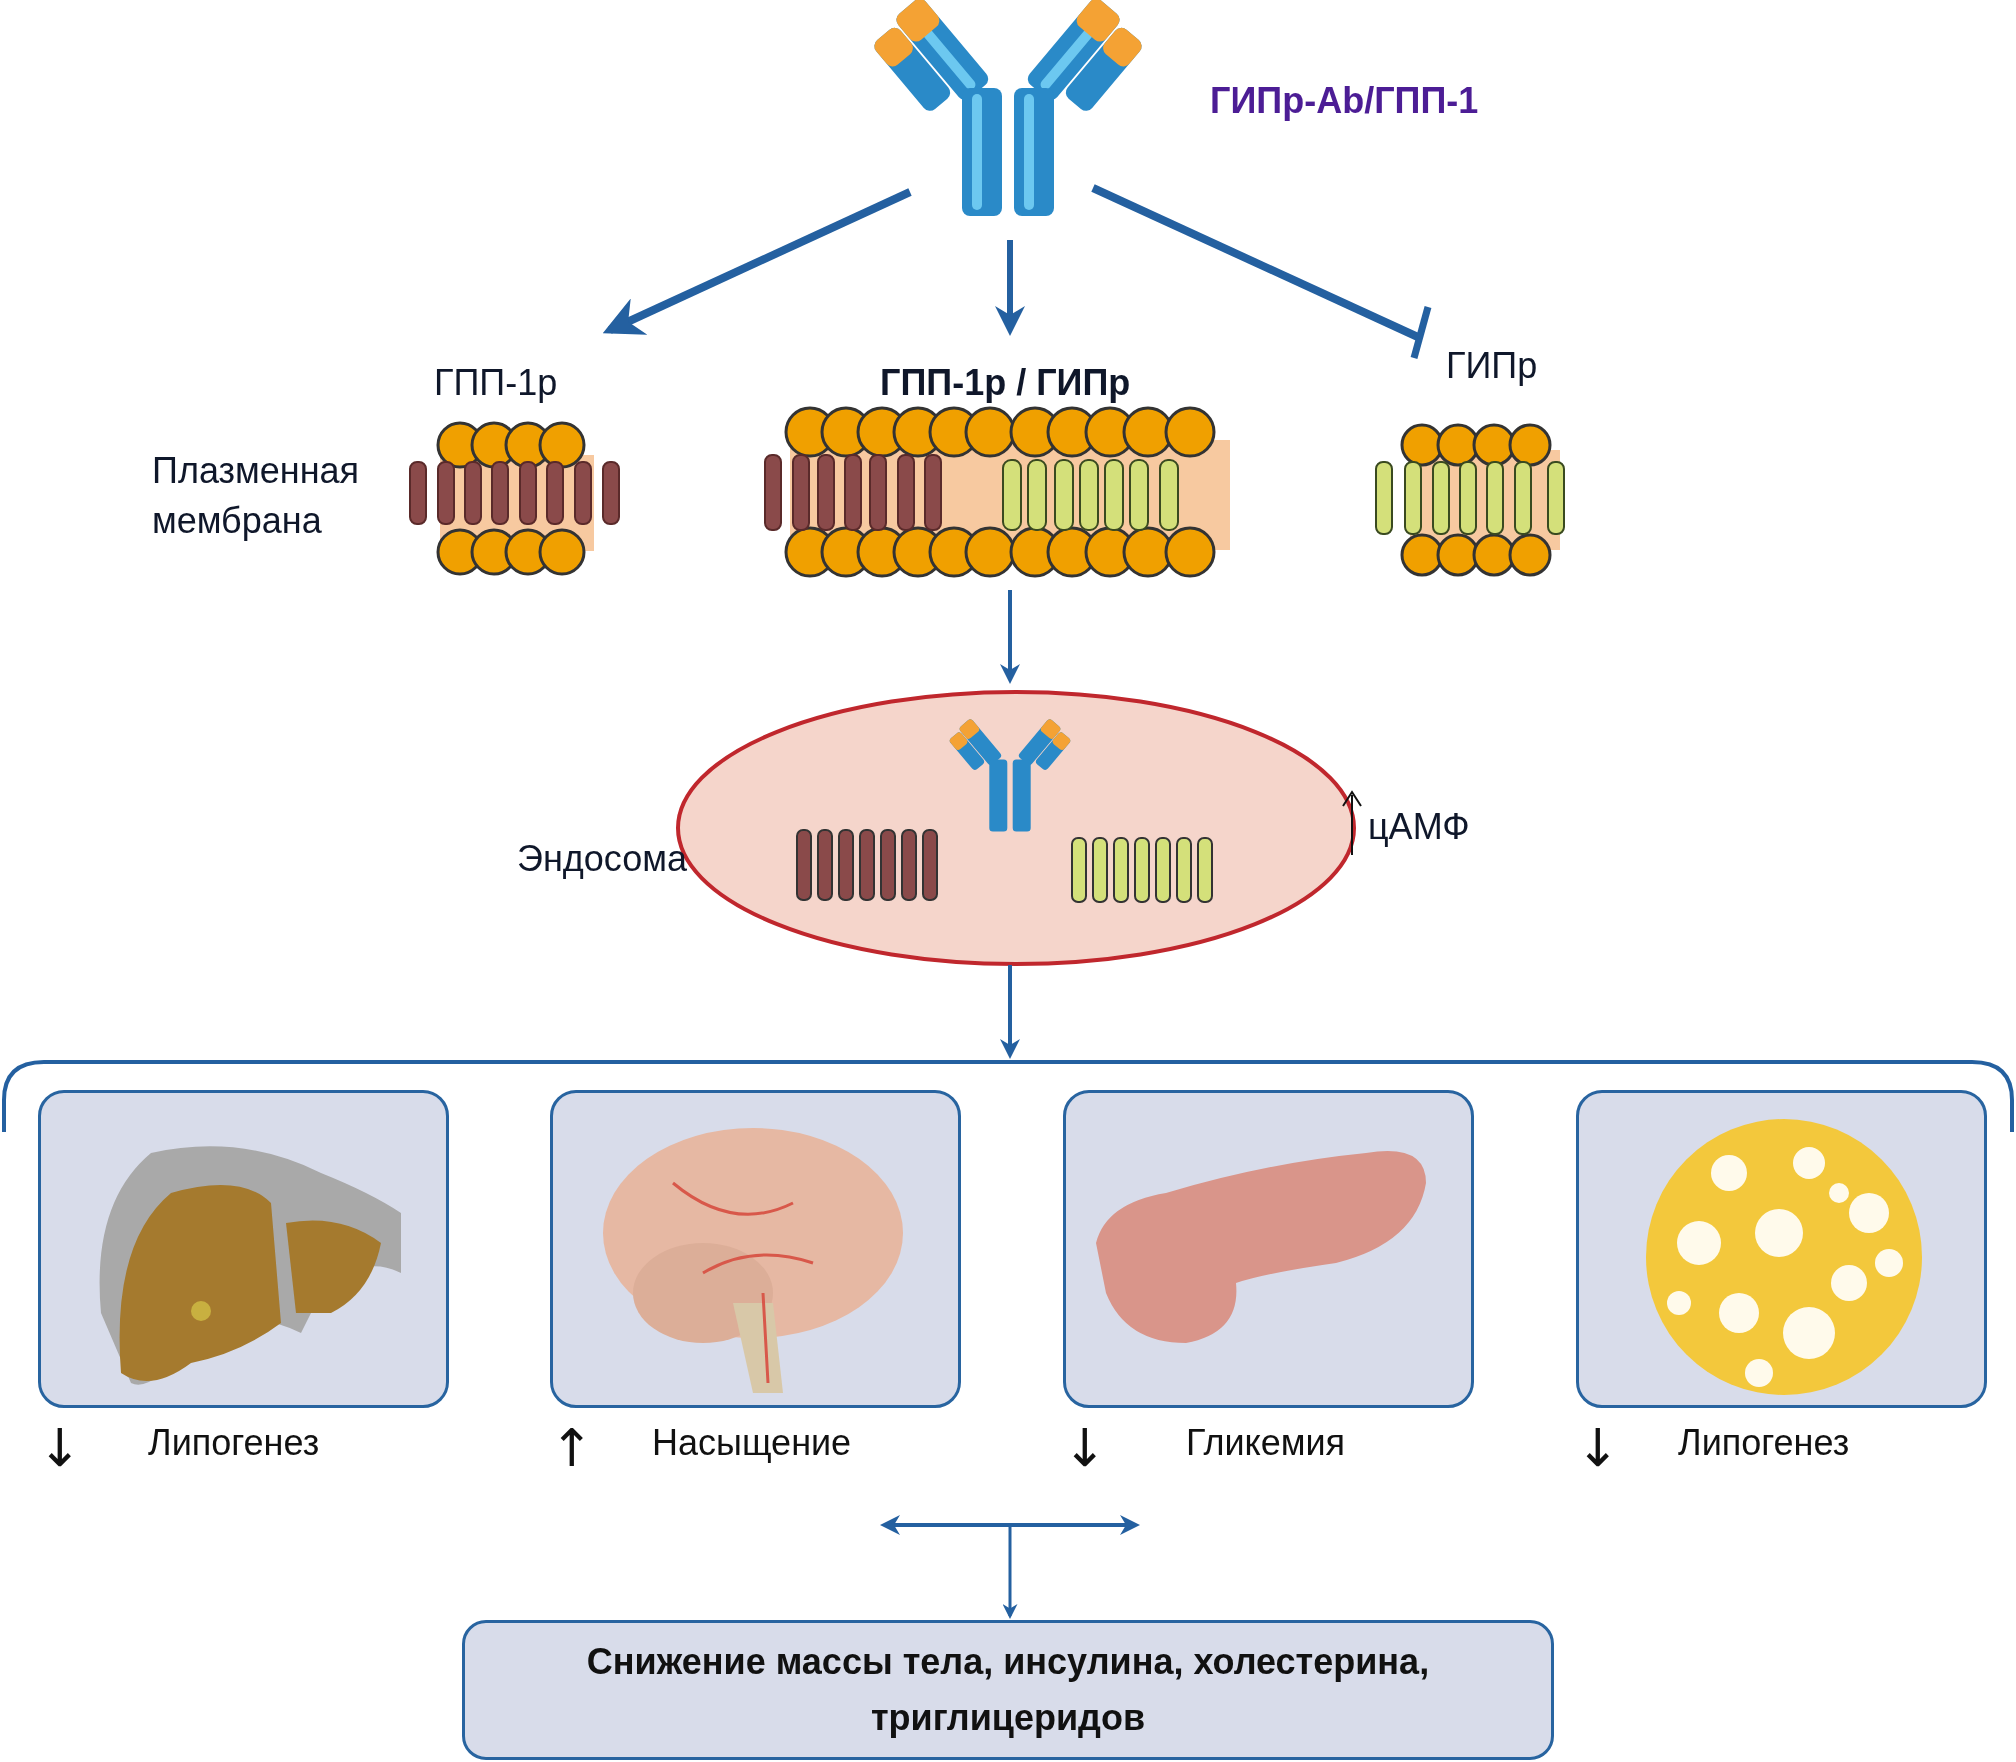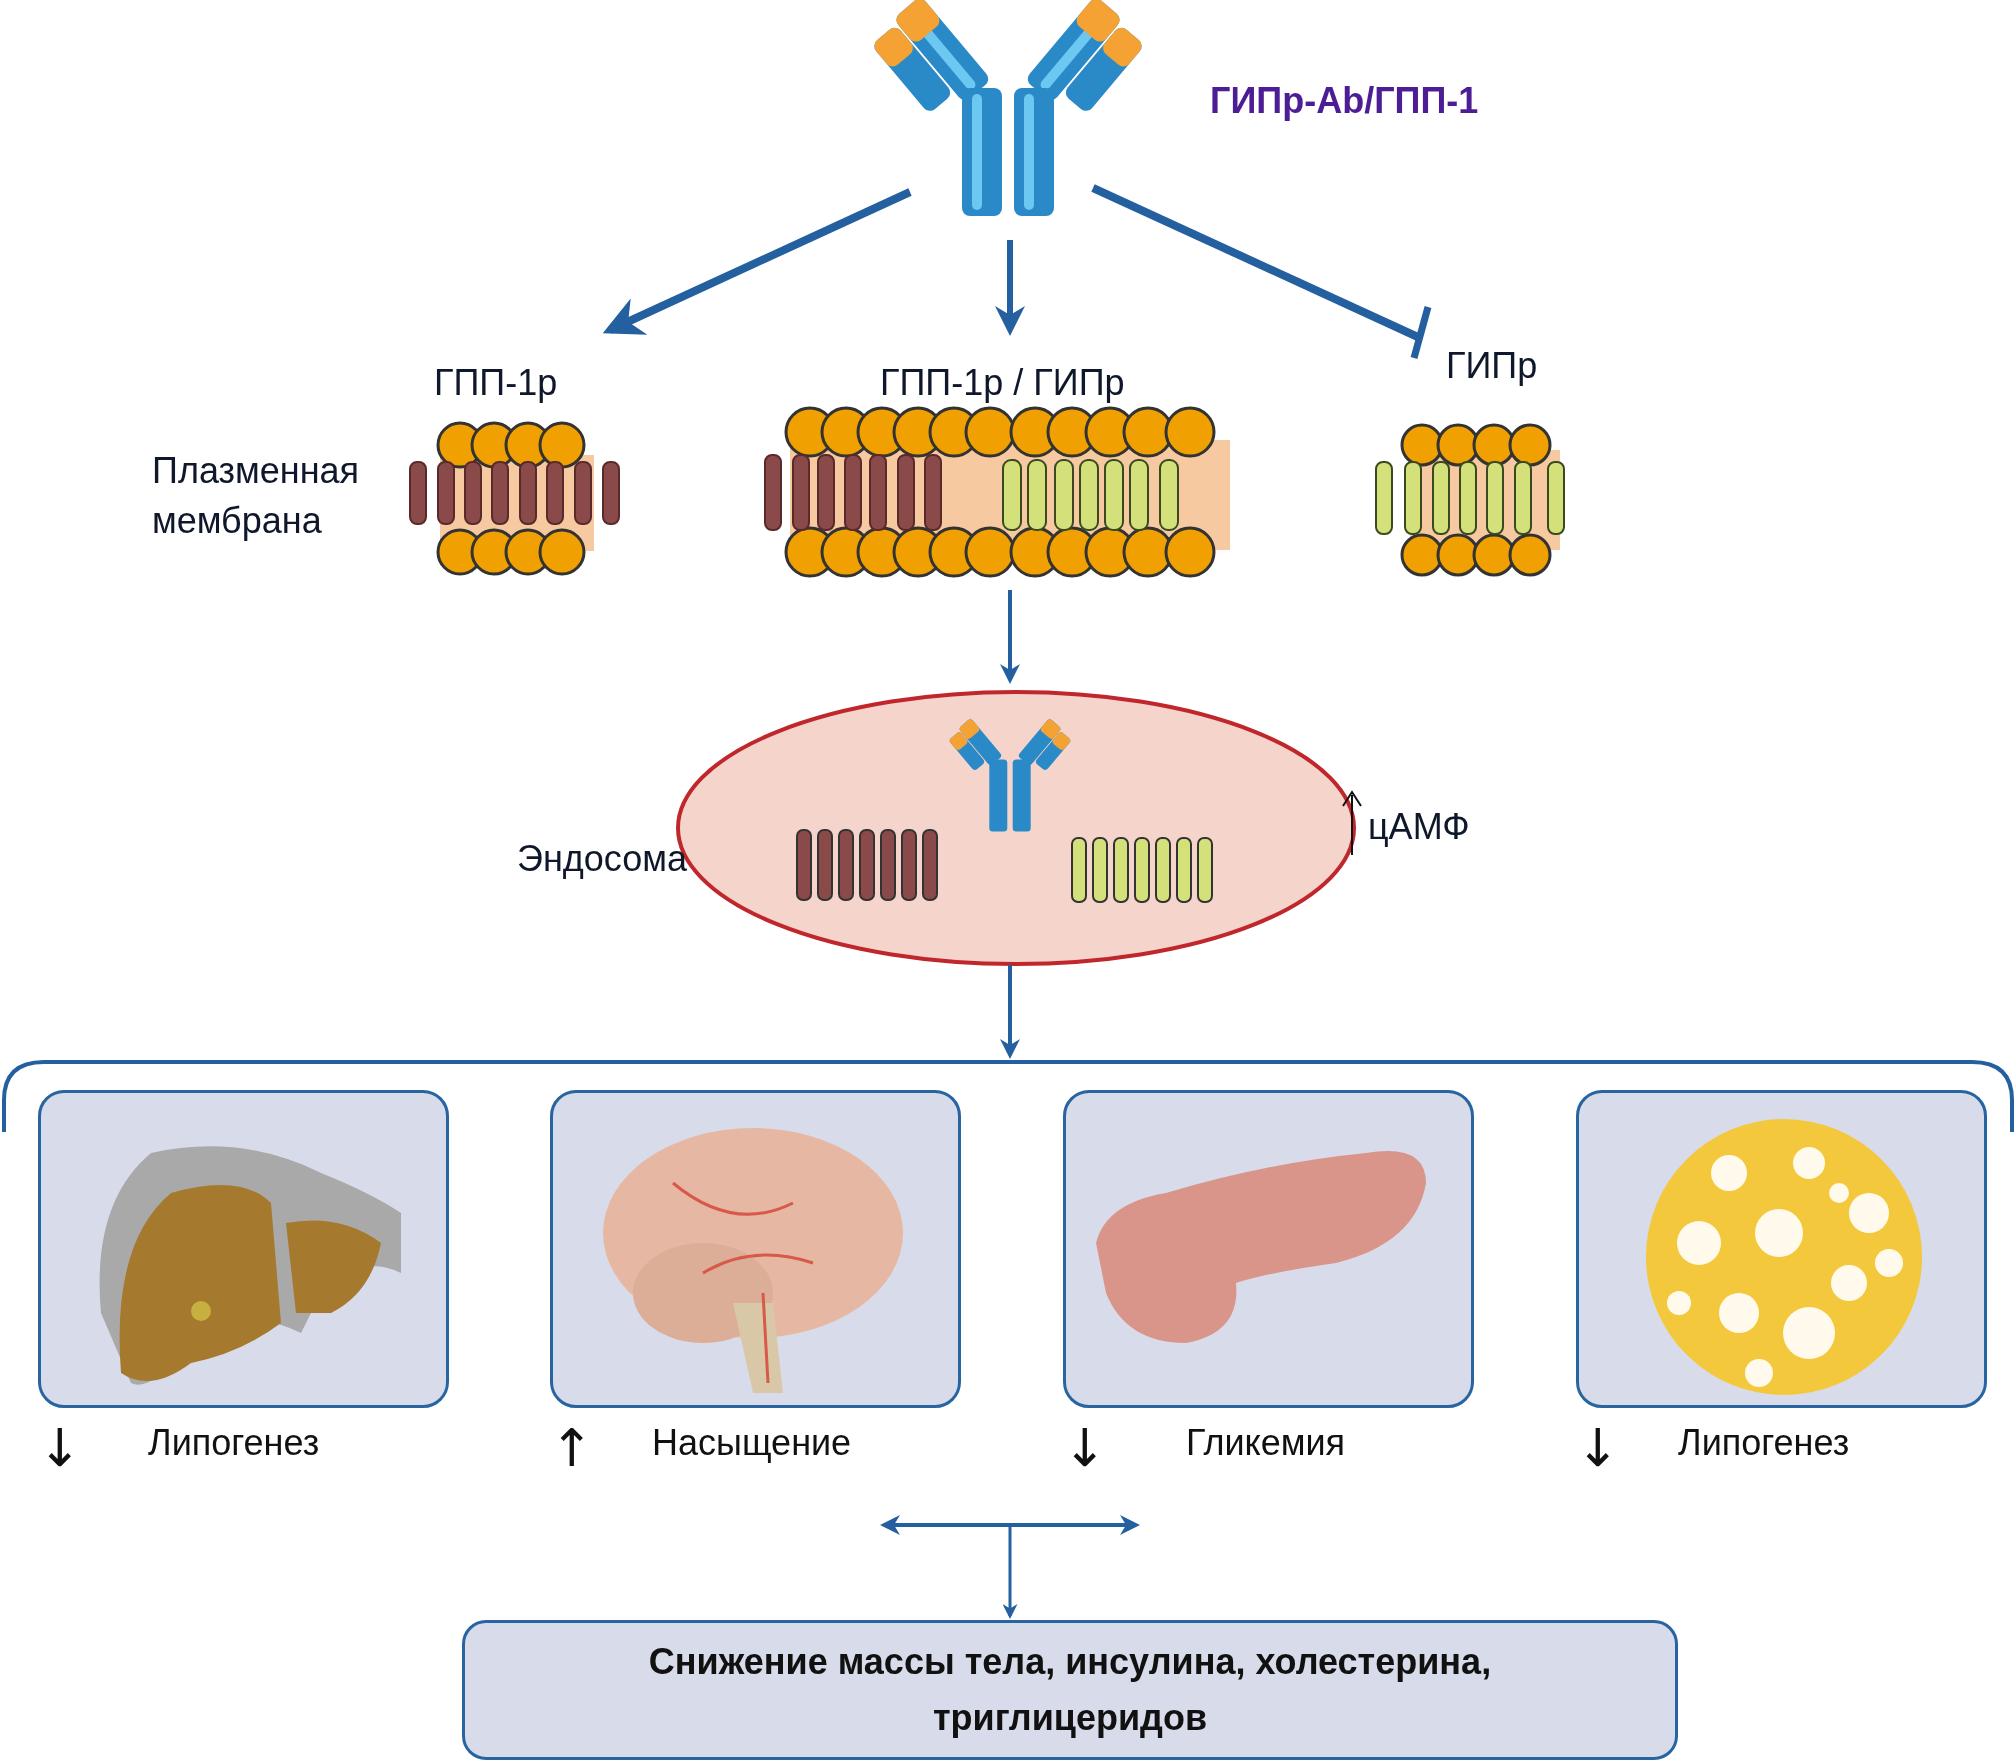--- a/index.html
+++ b/index.html
@@ -2,21 +2,21 @@
 <html><head>
 <meta charset="utf-8">
 <style>
   html, body { margin:0; padding:0; background:#ffffff; }
   body { width:2016px; height:1762px; position:relative; overflow:hidden;
          font-family:"Liberation Sans", "DejaVu Sans", sans-serif; color:#111; }
   .lbl { position:absolute; font-size:36px; white-space:nowrap; color:#0f172a; }
   .title { position:absolute; left:1210px; top:72px; font-weight:bold; font-size:36px; line-height:58px; color:#4c1d95; }
   .panel { position:absolute; top:1090px; width:411px; height:318px; background:#d8dcea;
            border:3px solid #2864a0; border-radius:26px; box-sizing:border-box; overflow:hidden; }
-  .outcome { position:absolute; left:462px; top:1620px; width:1216px; height:140px;
+  .outcome { position:absolute; left:462px; top:1620px; width:1092px; height:140px;
              background:#d8dcea; border:3px solid #2864a0; border-radius:24px; box-sizing:border-box;
              display:flex; flex-direction:column; align-items:center; justify-content:center;
              font-weight:bold; font-size:36px; line-height:56px; text-align:center; }
   svg { position:absolute; left:0; top:0; }
   .organ-label { position:absolute; top:1422px; font-size:36px; }
   .dir-arrow { position:absolute; top:1418px; font-size:52px; line-height:60px; font-family:"DejaVu Sans", sans-serif; }
 </style>
 </head>
 <body>
 
@@ -214,21 +214,21 @@
 
   <line x1="884" y1="1525" x2="1136" y2="1525" stroke="#2460a0" stroke-width="4" marker-start="url(#ah)" marker-end="url(#ah)"></line>
   <line x1="1010" y1="1525" x2="1010" y2="1616" stroke="#2460a0" stroke-width="3" marker-end="url(#ah)"></line>
 </svg>
 
 <div class="title">
   <div>ГИПр-Ab/ГПП-1</div>
 </div>
 
 <div class="lbl" style="left:434px; top:362px;">ГПП-1р</div>
-<div class="lbl" style="left:880px; top:362px;">ГПП-1р / ГИПр</div>
+<div class="lbl" style="left:880px; top:362px;font-weight:bold;">ГПП-1р / ГИПр</div>
 <div class="lbl" style="left:1446px; top:345px;">ГИПр</div>
 
 <div class="lbl" style="left:152px; top:446px; line-height:50px;">
   <div>Плазменная</div>
   <div>мембрана</div>
 </div>
 
 <div class="lbl" style="left:498px; top:838px;margin-left:19px;">Эндосома</div>
 <div class="lbl" style="left:1368px; top:806px;">цАМФ</div>
 

